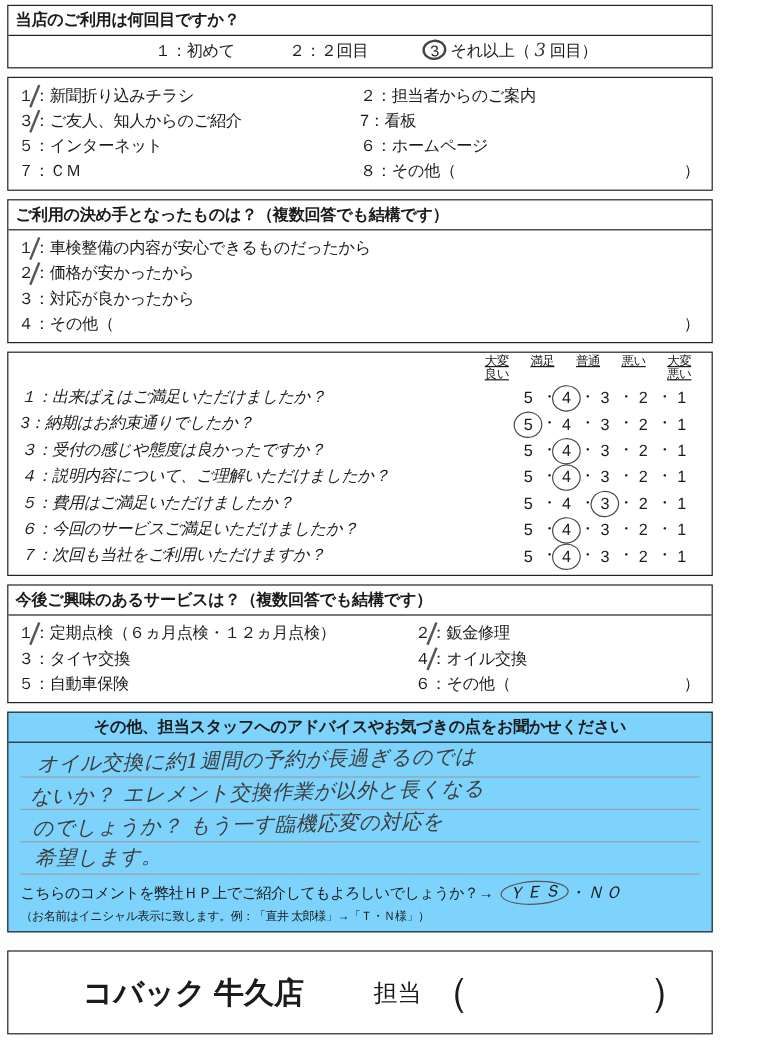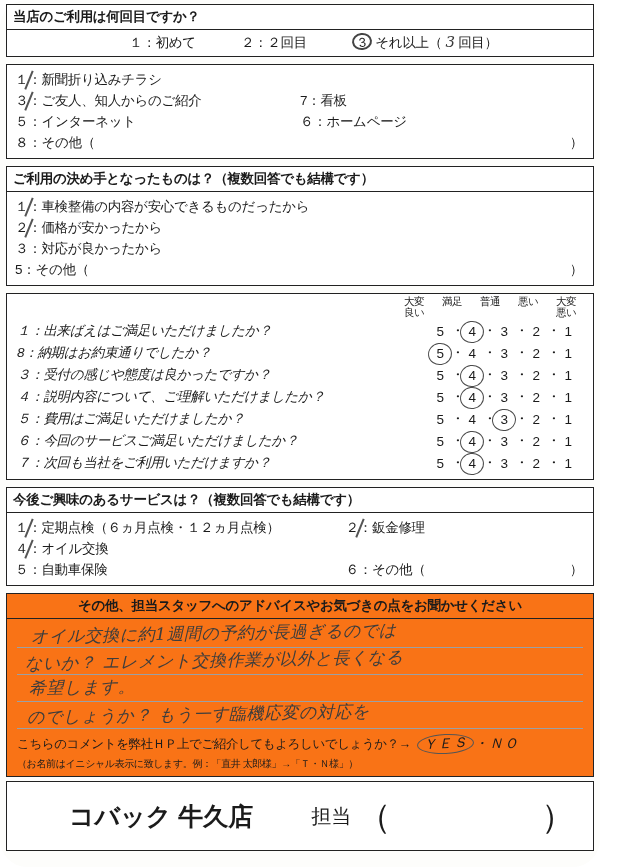--- a/index.html
+++ b/index.html
@@ -122,20 +122,21 @@
     display: flex;
     font-size: 10.5px;
     justify-content: flex-end;
     padding: 2px 8px 0 0;
     letter-spacing: -0.5px;
   }
   .svc-head .hcell {
     width: 38px;
     text-align: center;
     line-height: 11px;
+    text-decoration: underline;
   }
   .svc-row {
     display: flex;
     align-items: center;
     font-size: 13.5px;
     min-height: 22px;
     letter-spacing: -0.3px;
   }
   .svc-q {
     flex: 1 1 auto;
@@ -166,22 +167,22 @@
     height: 22px;
     border: 1.8px solid #4a4a4a;
     border-radius: 50%;
     transform: rotate(-8deg);
     box-sizing: border-box;
   }
 
   
   .comment-block {
     border: 1.5px solid #222;
-    margin-bottom: 4px;
-    background: #f97316;
+    margin-bottom: 15px;
+    background: #7dd3fc;
   }
   .comment-header {
     text-align: center;
     font-size: 13.5px;
     font-weight: bold;
     padding: 3px 0 3px 0;
     border-bottom: 1.5px solid #222;
     letter-spacing: -0.3px;
   }
   .comment-lines {
@@ -286,39 +287,45 @@
     </div>
   </div>
 
   <div class="block">
     <div class="block-body">
       <div class="row">
         <div class="col">
           <span class="slash"></span>
           <span>１：新聞折り込みチラシ</span>
         </div>
+        <div class="col">
+          <span>２：担当者からのご案内</span>
+        </div>
       </div>
       <div class="row">
         <div class="col">
           <span class="slash"></span>
           <span>３：ご友人、知人からのご紹介</span>
         </div>
         <div class="col">
           <span>7：看板</span>
         </div>
       </div>
       <div class="row">
         <div class="col">
           <span>５：インターネット</span>
         </div>
         <div class="col">
           <span>６：ホームページ</span>
         </div>
       </div>
       <div class="row">
+        <div class="col">
+          <span>７：ＣＭ</span>
+        </div>
         <div class="col">
           <span>８：その他（</span>
           <span class="paren-right">）</span>
         </div>
       </div>
     </div>
   </div>
 
   <div class="block">
     <div class="block-header">ご利用の決め手となったものは？（複数回答でも結構です）</div>
@@ -335,21 +342,21 @@
           <span>２：価格が安かったから</span>
         </div>
       </div>
       <div class="row">
         <div class="col wide">
           <span>３：対応が良かったから</span>
         </div>
       </div>
       <div class="row">
         <div class="col" style="flex:1 1 100%">
-          <span>5：その他（</span>
+          <span>４：その他（</span>
           <span class="paren-right">）</span>
         </div>
       </div>
     </div>
   </div>
 
   <div class="block">
     <div class="svc-head">
       <div class="hcell">大変<br>良い</div>
       <div class="hcell">満足</div>
@@ -368,21 +375,21 @@
             <span class="dot">・</span>
           <span class="scale-num">3</span>
             <span class="dot">・</span>
           <span class="scale-num">2</span>
             <span class="dot">・</span>
           <span class="scale-num">1</span>
         </div>
       </div>
 
       <div class="svc-row">
-        <div class="svc-q">8：納期はお約束通りでしたか？</div>
+        <div class="svc-q">3：納期はお約束通りでしたか？</div>
         <div class="svc-scale">
           <span class="scale-num"><span class="ring"></span><span>5</span></span>
             <span class="dot">・</span>
           <span class="scale-num">4</span>
             <span class="dot">・</span>
           <span class="scale-num">3</span>
             <span class="dot">・</span>
           <span class="scale-num">2</span>
             <span class="dot">・</span>
           <span class="scale-num">1</span>
@@ -474,20 +481,23 @@
         <div class="col wide">
           <span class="slash"></span>
           <span>１：定期点検（６ヵ月点検・１２ヵ月点検）</span>
         </div>
         <div class="col narrow">
           <span class="slash"></span>
           <span>２：鈑金修理</span>
         </div>
       </div>
       <div class="row">
+        <div class="col wide">
+          <span>３：タイヤ交換</span>
+        </div>
         <div class="col narrow">
           <span class="slash"></span>
           <span>４：オイル交換</span>
         </div>
       </div>
       <div class="row">
         <div class="col wide">
           <span>５：自動車保険</span>
         </div>
         <div class="col narrow">
@@ -501,24 +511,24 @@
   <div class="comment-block">
     <div class="comment-header">その他、担当スタッフへのアドバイスやお気づきの点をお聞かせください</div>
     <div class="comment-lines">
       <div class="cline">
         <span class="hw" style="left:14px; top:1px;">オイル交換に約1週間の予約が長過ぎるのでは</span>
       </div>
       <div class="cline">
         <span class="hw" style="left:8px; top:1px;">ないか？ エレメント交換作業が以外と長くなる</span>
       </div>
       <div class="cline">
+        <span class="hw" style="left:10px; top:1px;">のでしょうか？ もう一す臨機応変の対応を</span>
+      </div>
+      <div class="cline">
         <span class="hw" style="left:12px; top:1px;">希望します。</span>
-      </div>
-      <div class="cline">
-        <span class="hw" style="left:10px; top:1px;">のでしょうか？ もう一す臨機応変の対応を</span>
       </div>
     </div>
     <div class="consent">
       <span>こちらのコメントを弊社ＨＰ上でご紹介してもよろしいでしょうか？→</span>
       <span class="yesno">
         <span class="yes-circle">ＹＥＳ</span><span>・</span><span>ＮＯ</span>
       </span>
     </div>
     <div class="consent-note">（お名前はイニシャル表示に致します。例：「直井 太郎様」→「Ｔ・Ｎ様」）</div>
   </div>

